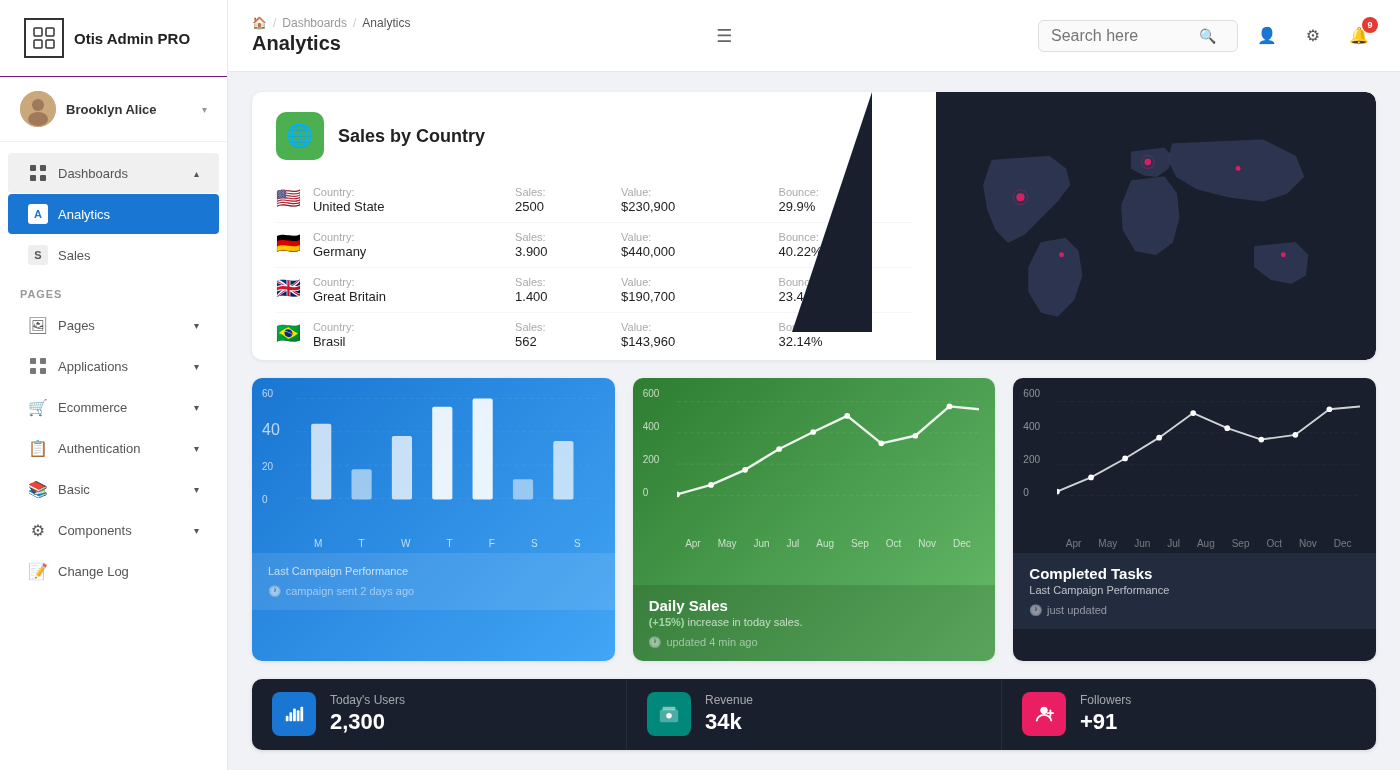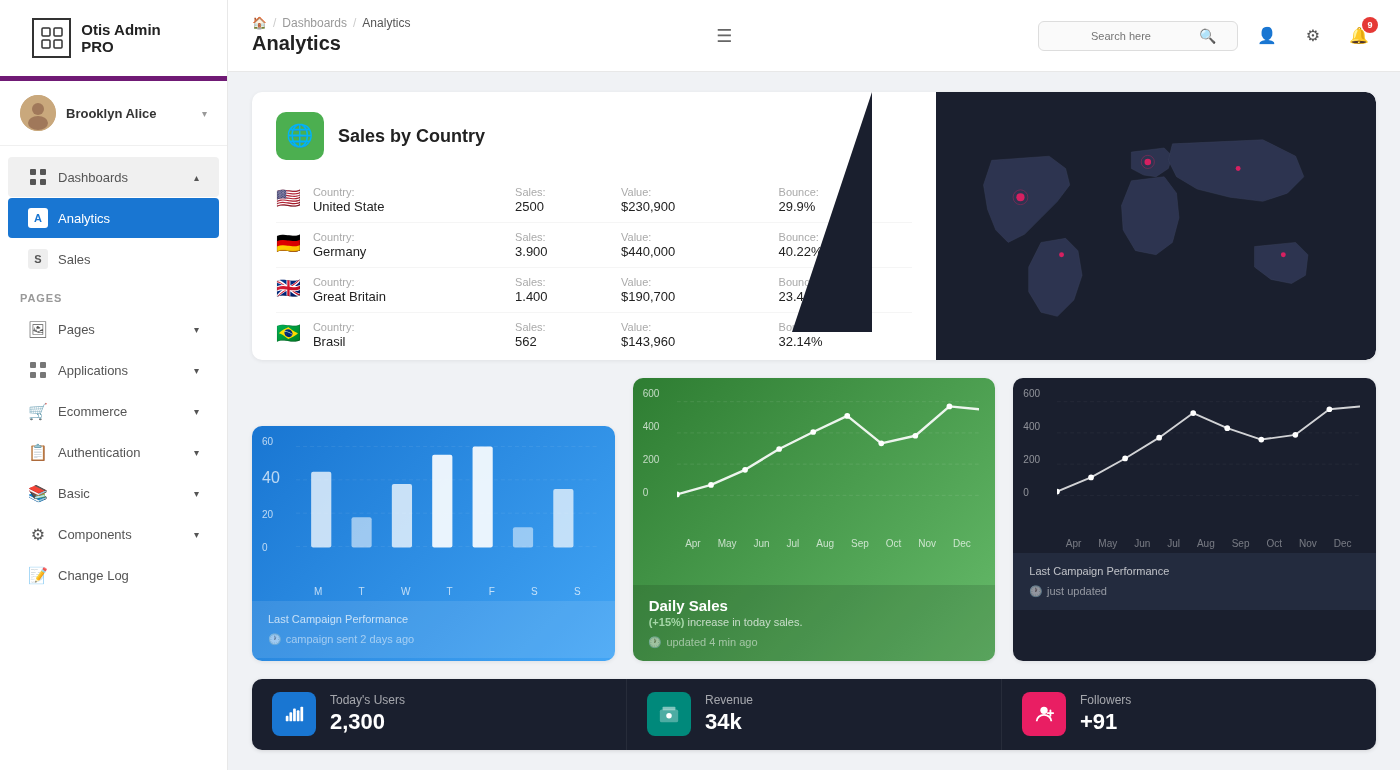--- a/index.html
+++ b/index.html
@@ -4,21 +4,21 @@
   <style>
     * { margin: 0; padding: 0; box-sizing: border-box; }
     body { font-family: 'Segoe UI', Arial, sans-serif; background: #f0f2f5; display: flex; width: 1400px; height: 770px; overflow: hidden; }
 
     
     #sidebar {
       width: 228px; min-width: 228px; background: #fff; height: 770px; display: flex; flex-direction: column;
       border-right: 1px solid #e8e8e8; overflow-y: auto;
     }
     .sidebar-logo {
-      display: flex; align-items: center; gap: 10px; padding: 18px 32px; border-bottom: 5px solid #701a75;
+      display: flex; align-items: center; gap: 10px; padding: 18px 24px; border-bottom: 1px solid #701a75;
     }
     .logo-icon {
       width: 40px; height: 40px; border: 2px solid #333; display: flex; align-items: center; justify-content: center;
       font-size: 18px; color: #333;
     }
     .logo-text { font-size: 15px; font-weight: 700; color: #222; }
 
     .sidebar-user {
       display: flex; align-items: center; gap: 10px; padding: 14px 20px; border-bottom: 1px solid #f0f0f0;
     }
@@ -60,21 +60,21 @@
     .page-title { font-size: 20px; font-weight: 700; color: #222; }
 
     .header-center { display: flex; align-items: center; gap: 8px; }
     .hamburger-btn { background: none; border: none; cursor: pointer; font-size: 18px; color: #666; padding: 4px 8px; }
 
     .header-right { display: flex; align-items: center; gap: 12px; }
     .search-box {
       display: flex; align-items: center; border: 1px solid #ddd; border-radius: 6px;
       padding: 6px 12px; gap: 8px; background: #fafafa; width: 200px;
     }
-    .search-input { border: none; background: none; outline: none; font-size: 11px; color: #555; width: 140px; text-align: center; }
+    .search-input { border: none; background: none; outline: none; font-size: 16px; color: #555; width: 140px; }
     .search-icon { color: #aaa; font-size: 14px; }
     .header-icon-btn {
       width: 34px; height: 34px; border-radius: 50%; display: flex; align-items: center; justify-content: center;
       border: none; background: none; cursor: pointer; font-size: 16px; color: #555; position: relative;
     }
     .notif-badge {
       position: absolute; top: -2px; right: -2px; background: #e53935; color: #fff; border-radius: 50%;
       width: 16px; height: 16px; font-size: 9px; display: flex; align-items: center; justify-content: center; font-weight: 700;
     }
 
@@ -121,21 +121,21 @@
       clip-path: polygon(80px 0, 100% 0, 100% 100%, 0 100%);
       pointer-events: none;
     }
 
     
     .map-container { width: 100%; height: 100%; display: flex; align-items: center; justify-content: center; padding: 10px; }
 
     
     .charts-row { display: flex; gap: 18px; }
     .chart-card { flex: 1; border-radius: 10px; overflow: hidden; box-shadow: 0 1px 4px rgba(0,0,0,0.08); }
-    .chart-card-blue { background: linear-gradient(135deg, #1976d2 0%, #42a5f5 100%); margin-top: 48px; }
+    .chart-card-blue { background: linear-gradient(135deg, #1976d2 0%, #42a5f5 100%); }
     .chart-card-green { background: linear-gradient(135deg, #2e7d32 0%, #66bb6a 100%); }
     .chart-card-dark { background: #1a1f2e; }
 
     .chart-area { padding: 16px 16px 8px; height: 160px; position: relative; }
 
     .chart-info { padding: 12px 16px; background: rgba(255,255,255,0.08); }
     .chart-info-dark { background: #232b3e; }
     .chart-name { font-size: 15px; font-weight: 700; color: #fff; margin-bottom: 2px; }
     .chart-sub { font-size: 11px; color: rgba(255,255,255,0.7); margin-bottom: 8px; }
     .chart-sub em { font-style: normal; color: #a5d6a7; font-weight: 600; }
@@ -533,20 +533,21 @@
           <span style="font-size:10px;color:rgba(255,255,255,0.4)">May</span>
           <span style="font-size:10px;color:rgba(255,255,255,0.4)">Jun</span>
           <span style="font-size:10px;color:rgba(255,255,255,0.4)">Jul</span>
           <span style="font-size:10px;color:rgba(255,255,255,0.4)">Aug</span>
           <span style="font-size:10px;color:rgba(255,255,255,0.4)">Sep</span>
           <span style="font-size:10px;color:rgba(255,255,255,0.4)">Oct</span>
           <span style="font-size:10px;color:rgba(255,255,255,0.4)">Nov</span>
           <span style="font-size:10px;color:rgba(255,255,255,0.4)">Dec</span>
         </div>
         <div class="chart-info chart-info-dark">
+          <div class="chart-name">Completed Tasks</div>
           <div class="chart-sub">Last Campaign Performance</div>
           <div class="chart-footer">
             <span>🕐</span>
             <span>just updated</span>
           </div>
         </div>
       </div>
 
     </div>
 

